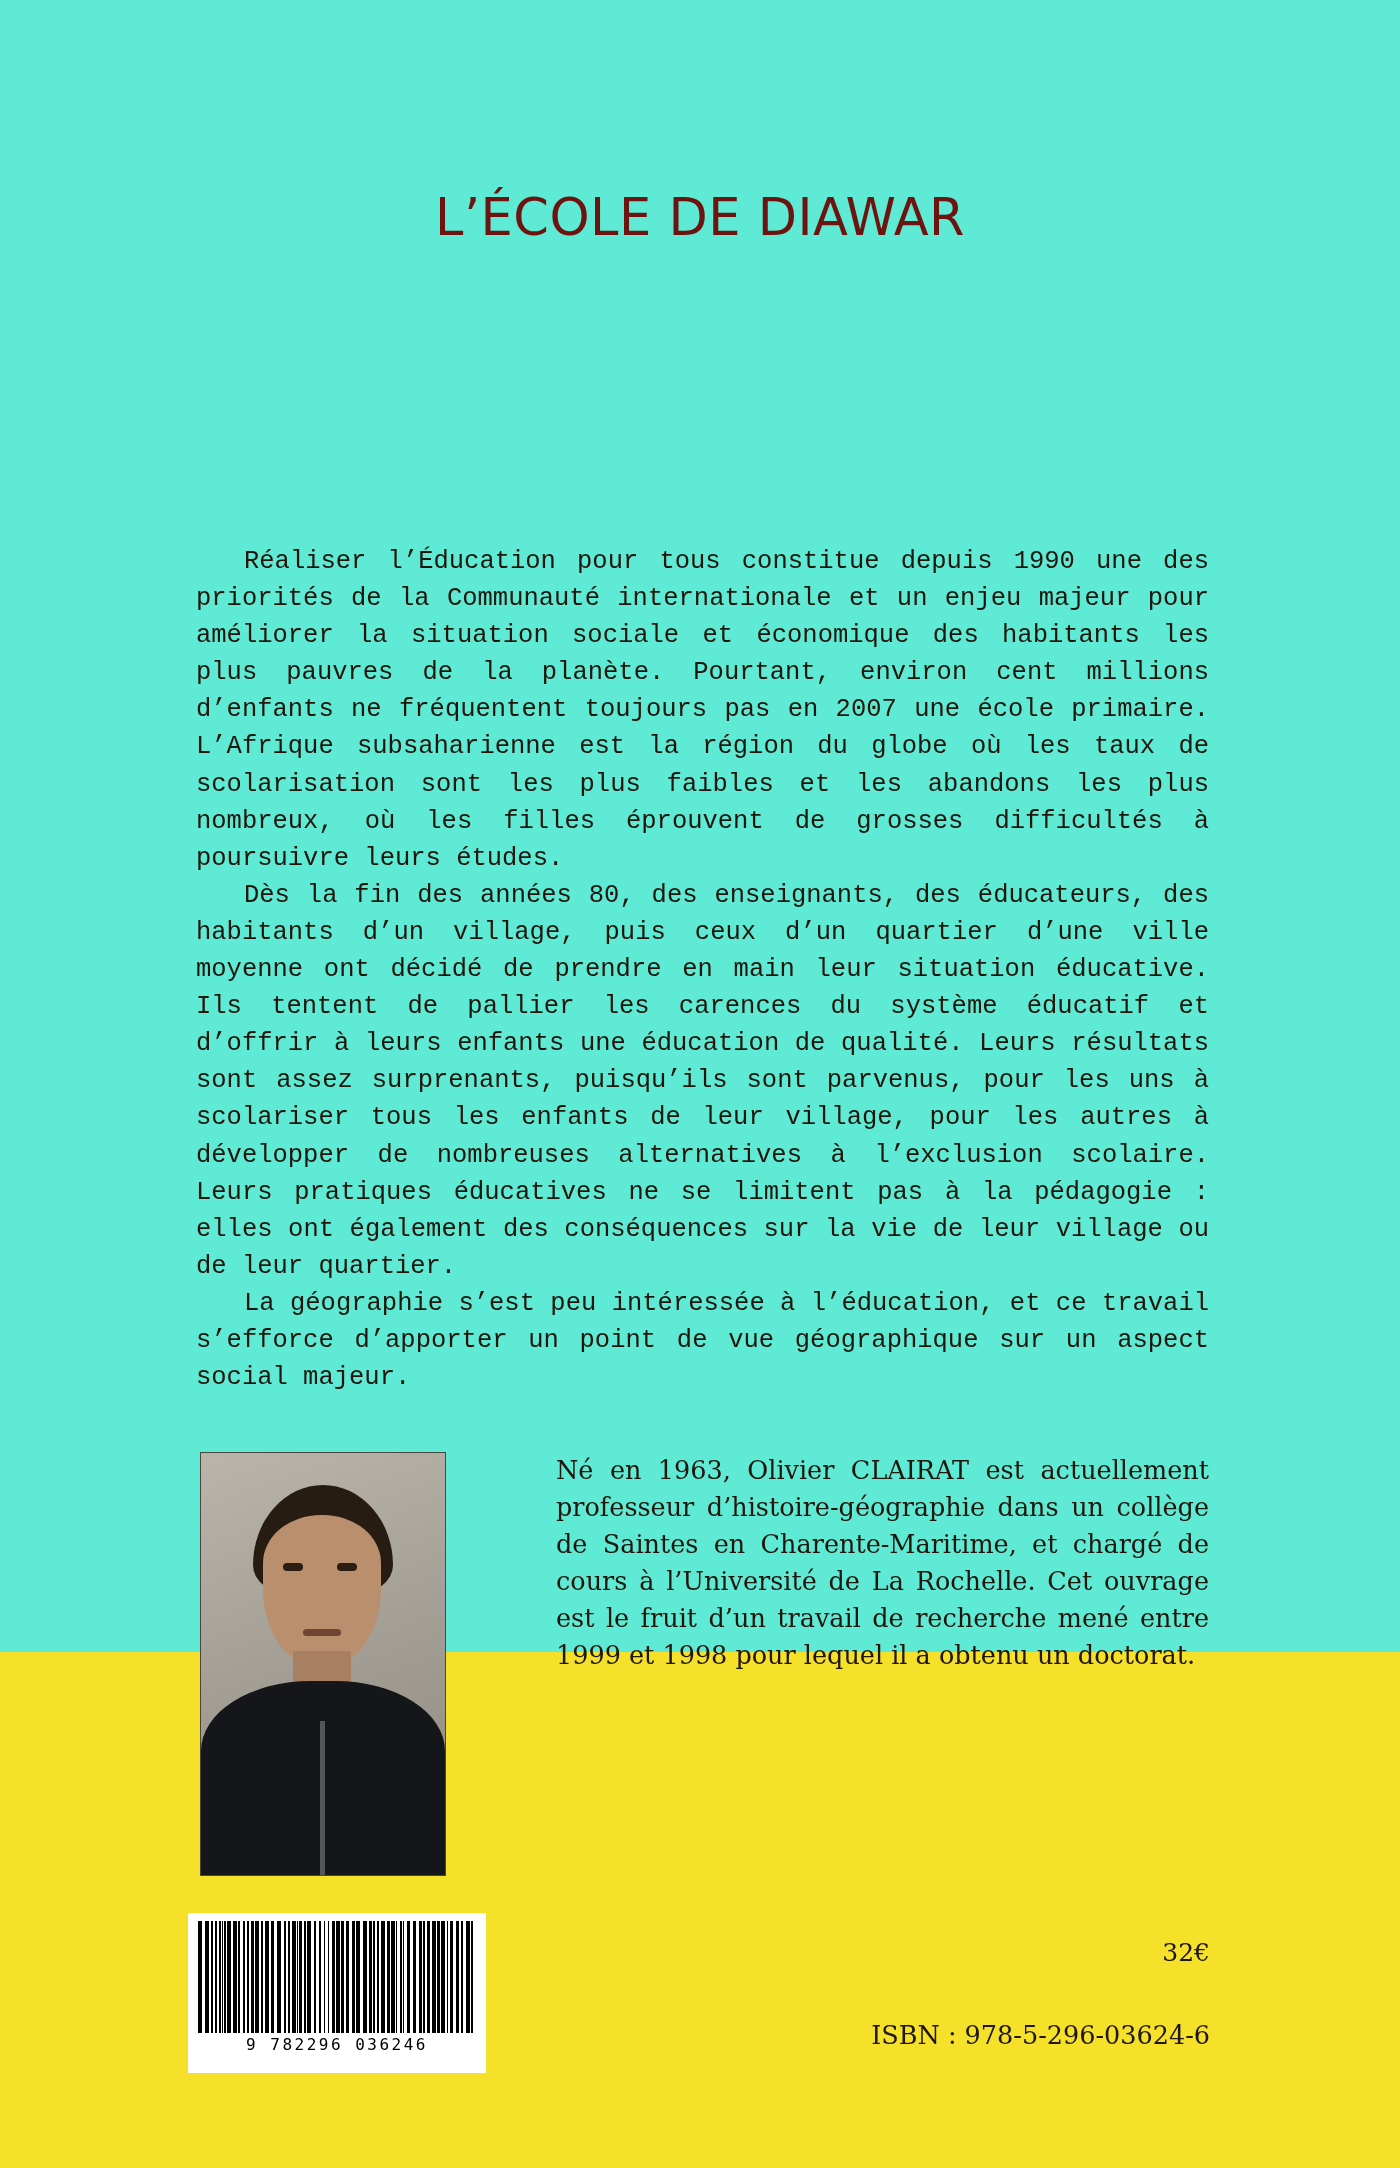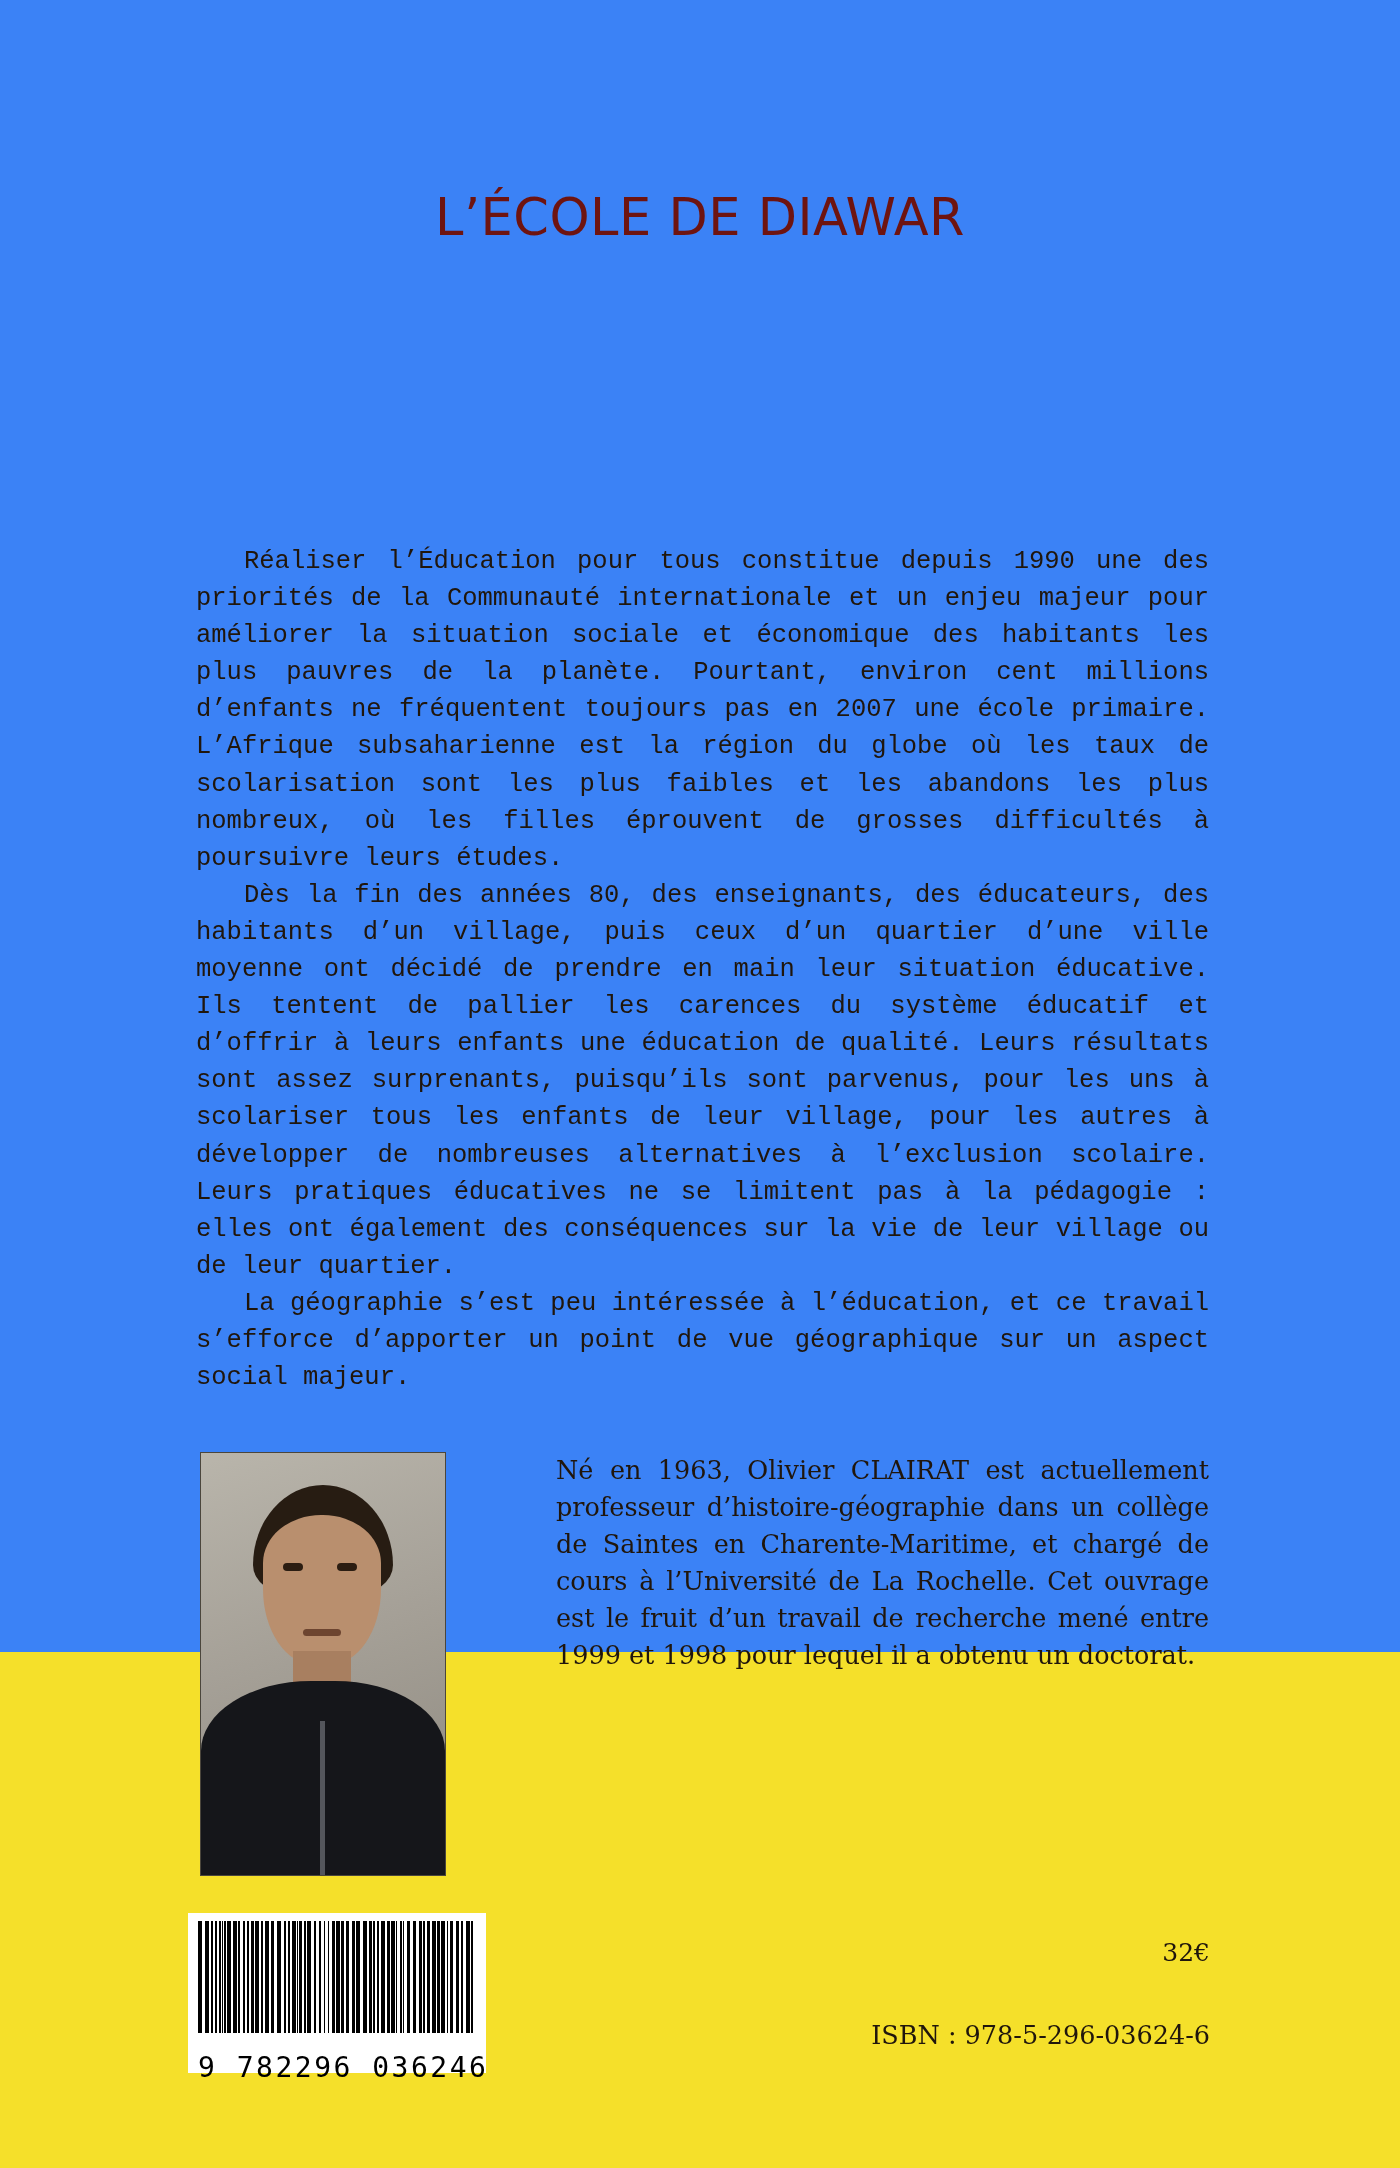--- a/index.html
+++ b/index.html
@@ -10,21 +10,21 @@
     width: 1400px;
     height: 2168px;
     background: #f5e02a;
     font-family: "DejaVu Serif", serif;
     overflow: hidden;
   }
   .page {
     position: relative;
     width: 1400px;
     height: 1652px;
-    background: #3b82f6;
+    background: #5eead4;
     box-sizing: border-box;
   }
 
   
   .title-block {
     position: absolute;
     left: 0;
     right: 0;
     top: 185px;
     text-align: center;
@@ -176,25 +176,25 @@
   }
   .barcode .bars i {
     position: absolute;
     top: 0;
     bottom: 0;
     background: #000;
     display: block;
   }
   .barcode .num {
     font-family: "DejaVu Sans Mono", monospace;
-    font-size: 28px;
+    font-size: 16px;
     letter-spacing: 2.5px;
     text-align: center;
     color: #000;
-    margin-top: 18px;
+    margin-top: 2px;
     white-space: nowrap;
   }
 
   
   .price {
     position: absolute;
     right: 190px;
     top: 1938px;
     font-size: 25px;
     color: #20160c;

